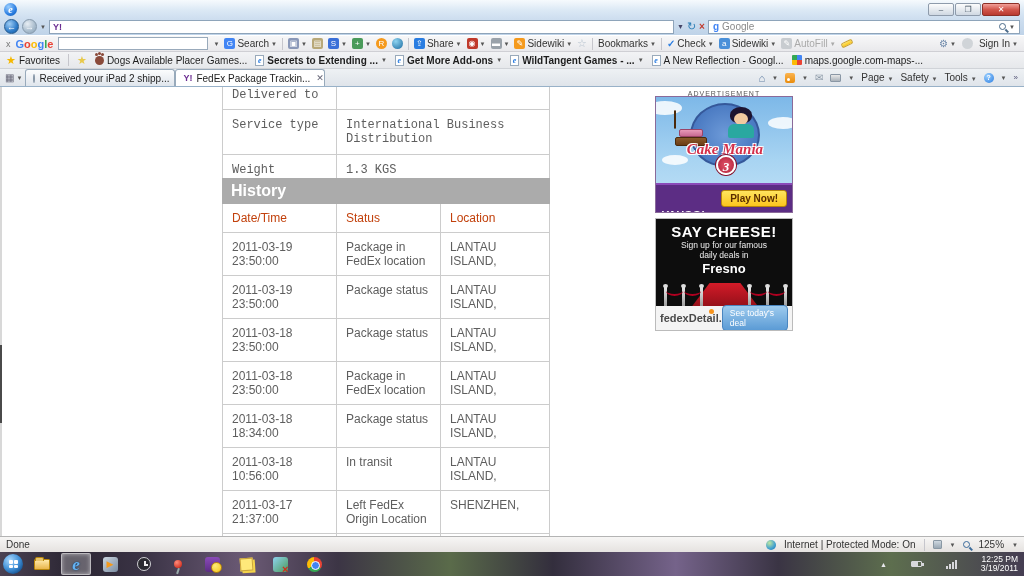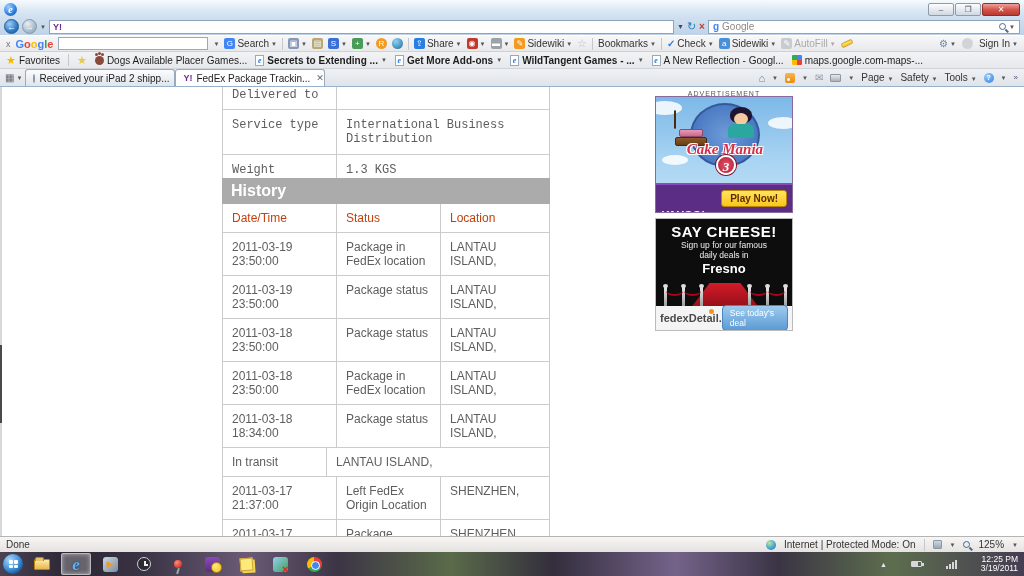--- a/index.html
+++ b/index.html
@@ -435,20 +435,21 @@
             <div class="hc1">2011-03-18 23:50:00</div>
             <div class="hc2">Package in FedEx location</div>
             <div class="hc3">LANTAU ISLAND,</div>
           </div>
         <div class="hrow">
             <div class="hc1">2011-03-18 18:34:00</div>
             <div class="hc2">Package status</div>
             <div class="hc3">LANTAU ISLAND,</div>
           </div>
         <div class="hrow">
+            <div class="hc1">2011-03-18 10:56:00</div>
             <div class="hc2">In transit</div>
             <div class="hc3">LANTAU ISLAND,</div>
           </div>
         <div class="hrow">
             <div class="hc1">2011-03-17 21:37:00</div>
             <div class="hc2">Left FedEx Origin Location</div>
             <div class="hc3">SHENZHEN,</div>
           </div>
         <div class="hrow">
             <div class="hc1">2011-03-17 21:11:00</div>

